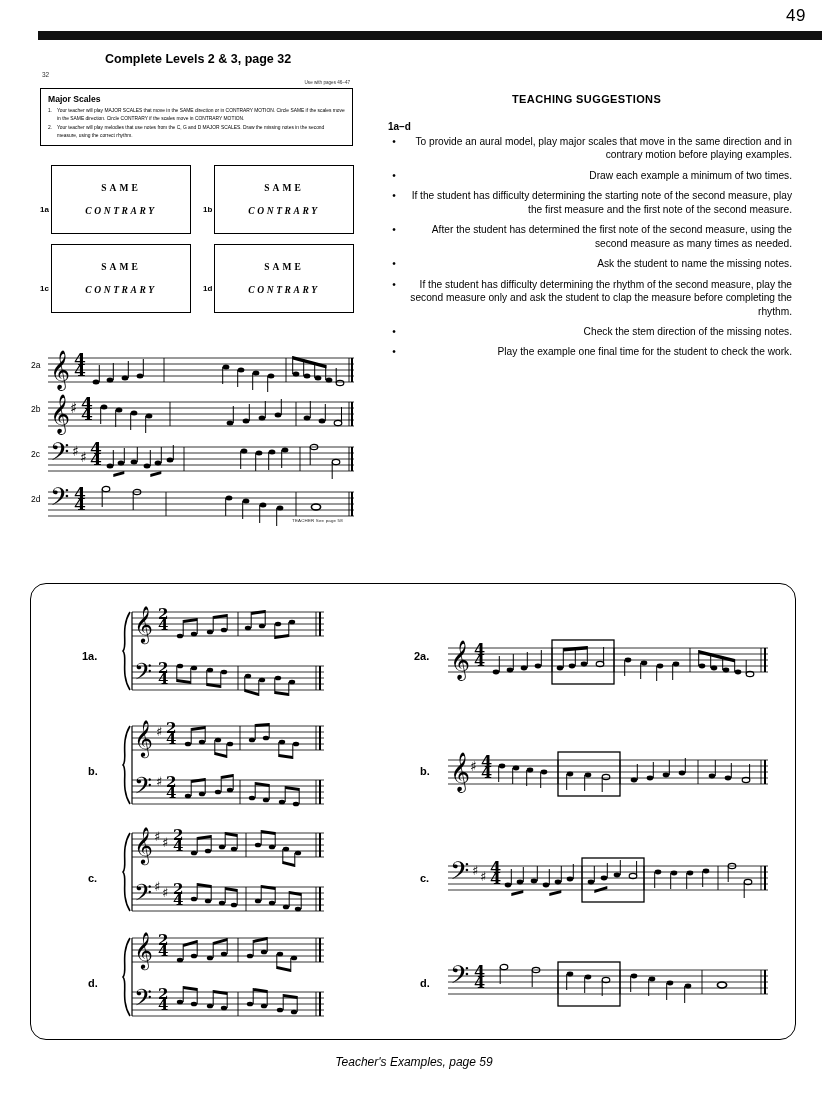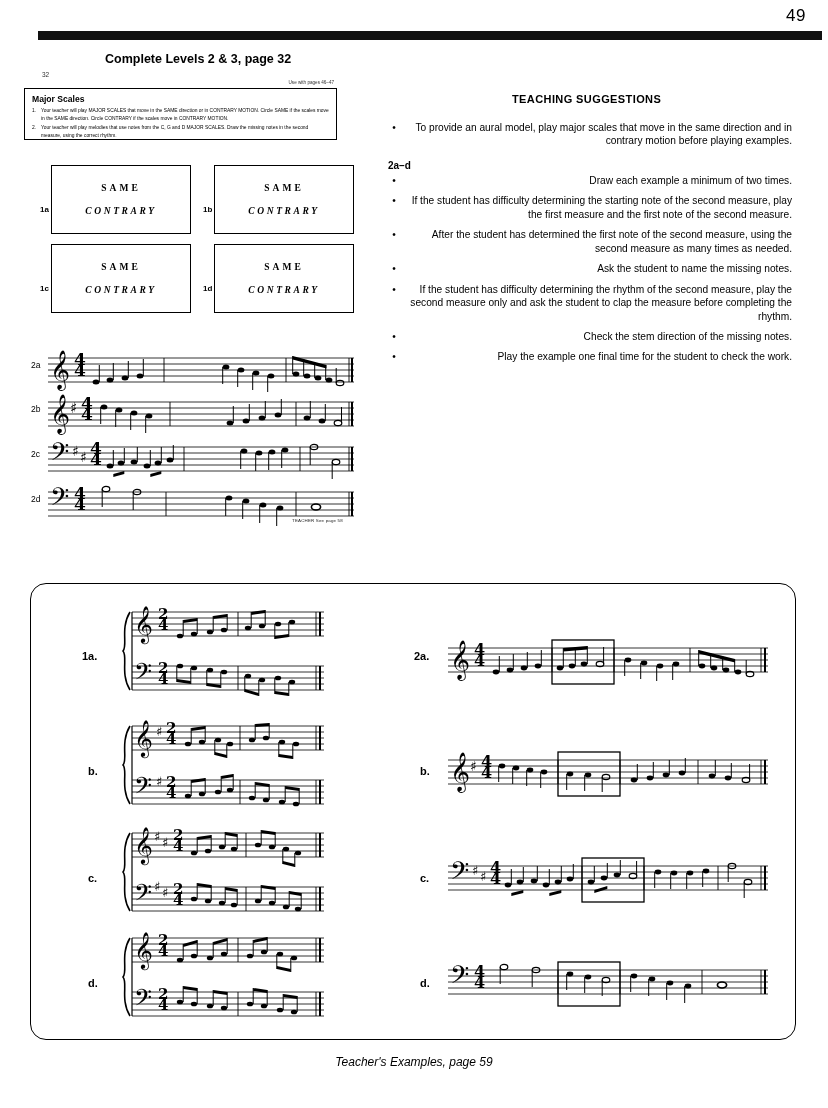--- a/index.html
+++ b/index.html
@@ -7,21 +7,21 @@
   .page{position:absolute;inset:0;}
 
   .page-num{position:absolute;right:22px;top:6px;font-size:17px;font-weight:400;letter-spacing:.5px;}
   .rule{position:absolute;left:38px;top:31px;width:784px;height:9px;background:#111;}
 
   .wsheet-title{position:absolute;left:105px;top:52px;font-size:12.5px;font-weight:700;}
   .wsheet-pagemark{position:absolute;left:42px;top:71px;font-size:6.5px;color:#333;}
 
   .usewith{position:absolute;right:2px;top:-9px;font-size:4.6px;color:#333;white-space:nowrap;}
 
-  .instrbox{position:absolute;left:24px;top:88px;width:313px;border:1px solid #000;box-sizing:border-box;padding:5px 7px 0 7px;}
+  .instrbox{position:absolute;left:40px;top:88px;width:313px;border:1px solid #000;box-sizing:border-box;padding:5px 7px 6px 7px;}
   .instr-h{font-size:8.6px;font-weight:700;margin-bottom:3px;}
   .instr-li{display:flex;font-size:4.9px;line-height:1.55;margin-top:2px;}
   .instr-li .n{width:9px;flex:none;}
   .instr-li .t{flex:1;}
 
   .ansgrid{position:absolute;left:40px;top:165px;width:314px;}
   .ansrow{display:flex;gap:12px;margin-bottom:10px;}
   .anscell{position:relative;flex:1;}
   .anslabel{position:absolute;left:0;top:-1px;font-size:8px;font-weight:700;margin-top:41px;}
   .ansbox{margin-left:11px;height:69px;border:1px solid #000;box-sizing:border-box;display:flex;flex-direction:column;align-items:center;justify-content:center;gap:13px;}
@@ -376,25 +376,25 @@
           <line x1="301" y1="6" x2="301" y2="30" stroke-width="0.9"></line>
           <line x1="304" y1="6" x2="304" y2="30" stroke-width="2"></line>
         </g>
     </svg>
   </div>
 
   <div class="teacher-note">TEACHER   See page 58</div>
 
   <div class="th-title">TEACHING SUGGESTIONS</div>
   <div class="ts">
+    <div class="ts-h">1a–d</div>
     <div class="ts-li">
       <span class="b">•</span>
       <span class="t">To provide an aural model, play major scales that move in the same direction and in contrary motion before playing examples.</span>
     </div>
-    <div class="ts-h second">2a–d</div>
     <div class="ts-li">
       <span class="b">•</span>
       <span class="t">Draw each example a minimum of two times.</span>
     </div>
     <div class="ts-li">
       <span class="b">•</span>
       <span class="t">If the student has difficulty determining the starting note of the second measure, play the first measure and the first note of the second measure.</span>
     </div>
     <div class="ts-li">
       <span class="b">•</span>

